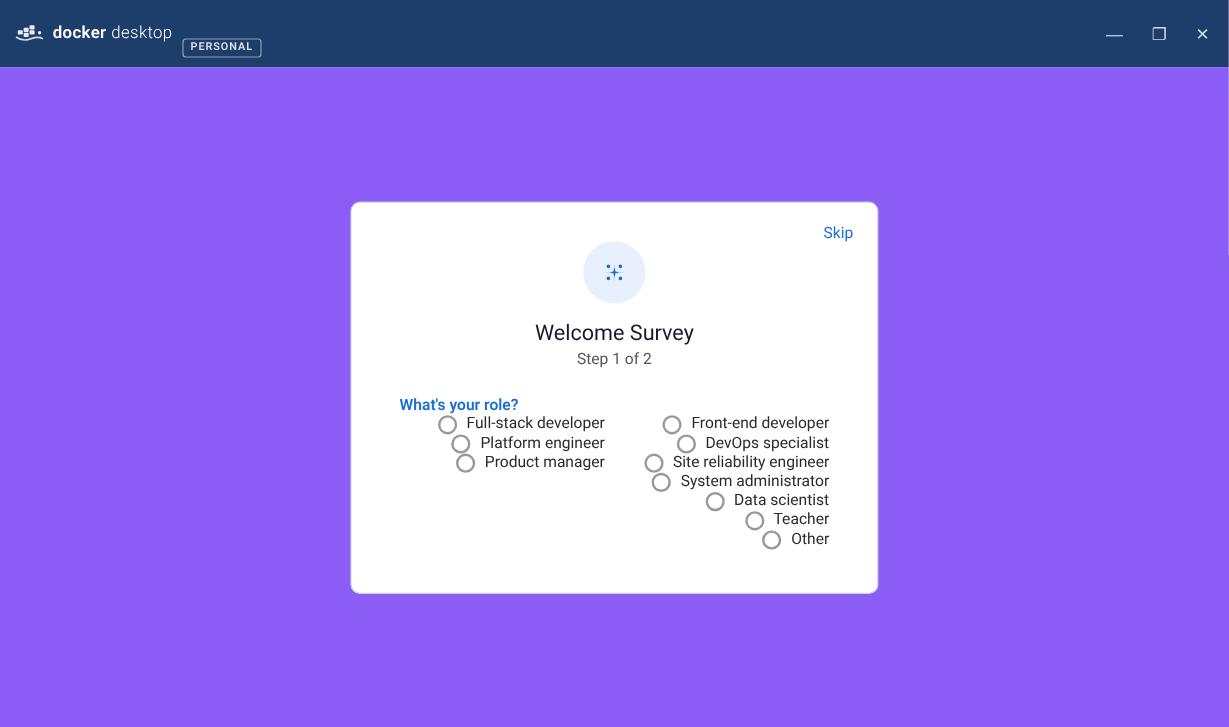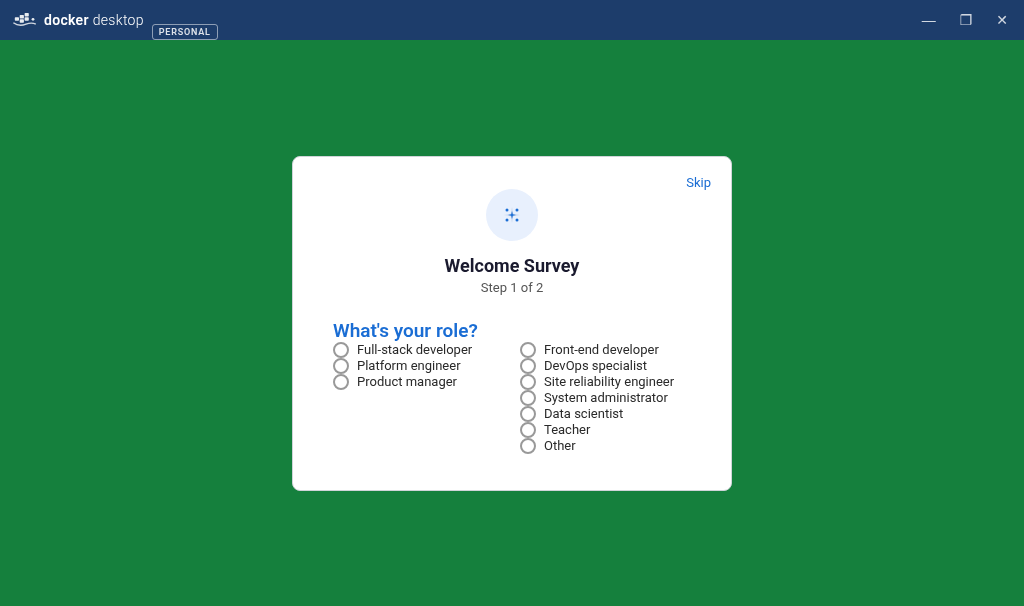--- a/index.html
+++ b/index.html
@@ -10,21 +10,21 @@
       width: 1024px;
       height: 606px;
       overflow: hidden;
       display: flex;
       flex-direction: column;
     }
 
     
     .titlebar {
       background: #1d3d6b;
-      height: 40px;
+      height: 56px;
       display: flex;
       align-items: center;
       justify-content: space-between;
       padding: 0 12px;
       flex-shrink: 0;
     }
 
     .titlebar-left {
       display: flex;
       align-items: center;
@@ -77,21 +77,21 @@
       border: none;
       padding: 2px 4px;
     }
 
     
     .main-content {
       flex: 1;
       display: flex;
       align-items: center;
       justify-content: center;
-      background: #15803d;
+      background: #8b5cf6;
       padding: 20px;
     }
 
     
     .survey-card {
       background: white;
       border: 1px solid #d0d4d9;
       border-radius: 8px;
       width: 440px;
       padding: 32px 40px 36px;
@@ -124,48 +124,49 @@
       margin: 0 auto 14px;
     }
 
     .icon-circle svg {
       width: 26px;
       height: 26px;
     }
 
     .survey-title {
       font-size: 18px;
-      font-weight: 700;
+      font-weight: 400;
       color: #1a1a2e;
       margin-bottom: 4px;
     }
 
     .survey-step {
       font-size: 13px;
       color: #555;
     }
 
     .role-label {
-      font-size: 19px;
+      font-size: 13px;
       font-weight: 600;
       color: #1a6dd4;
       margin-bottom: 0;
     }
 
     .roles-grid {
       display: grid;
       grid-template-columns: 1fr 1fr;
       gap: 10px 16px;
     }
 
     .role-option {
       display: flex;
       align-items: center;
       gap: 8px;
       cursor: pointer;
+      justify-content: flex-end;
     }
 
     .role-radio {
       width: 16px;
       height: 16px;
       border-radius: 50%;
       border: 2px solid #999;
       flex-shrink: 0;
       display: flex;
       align-items: center;

